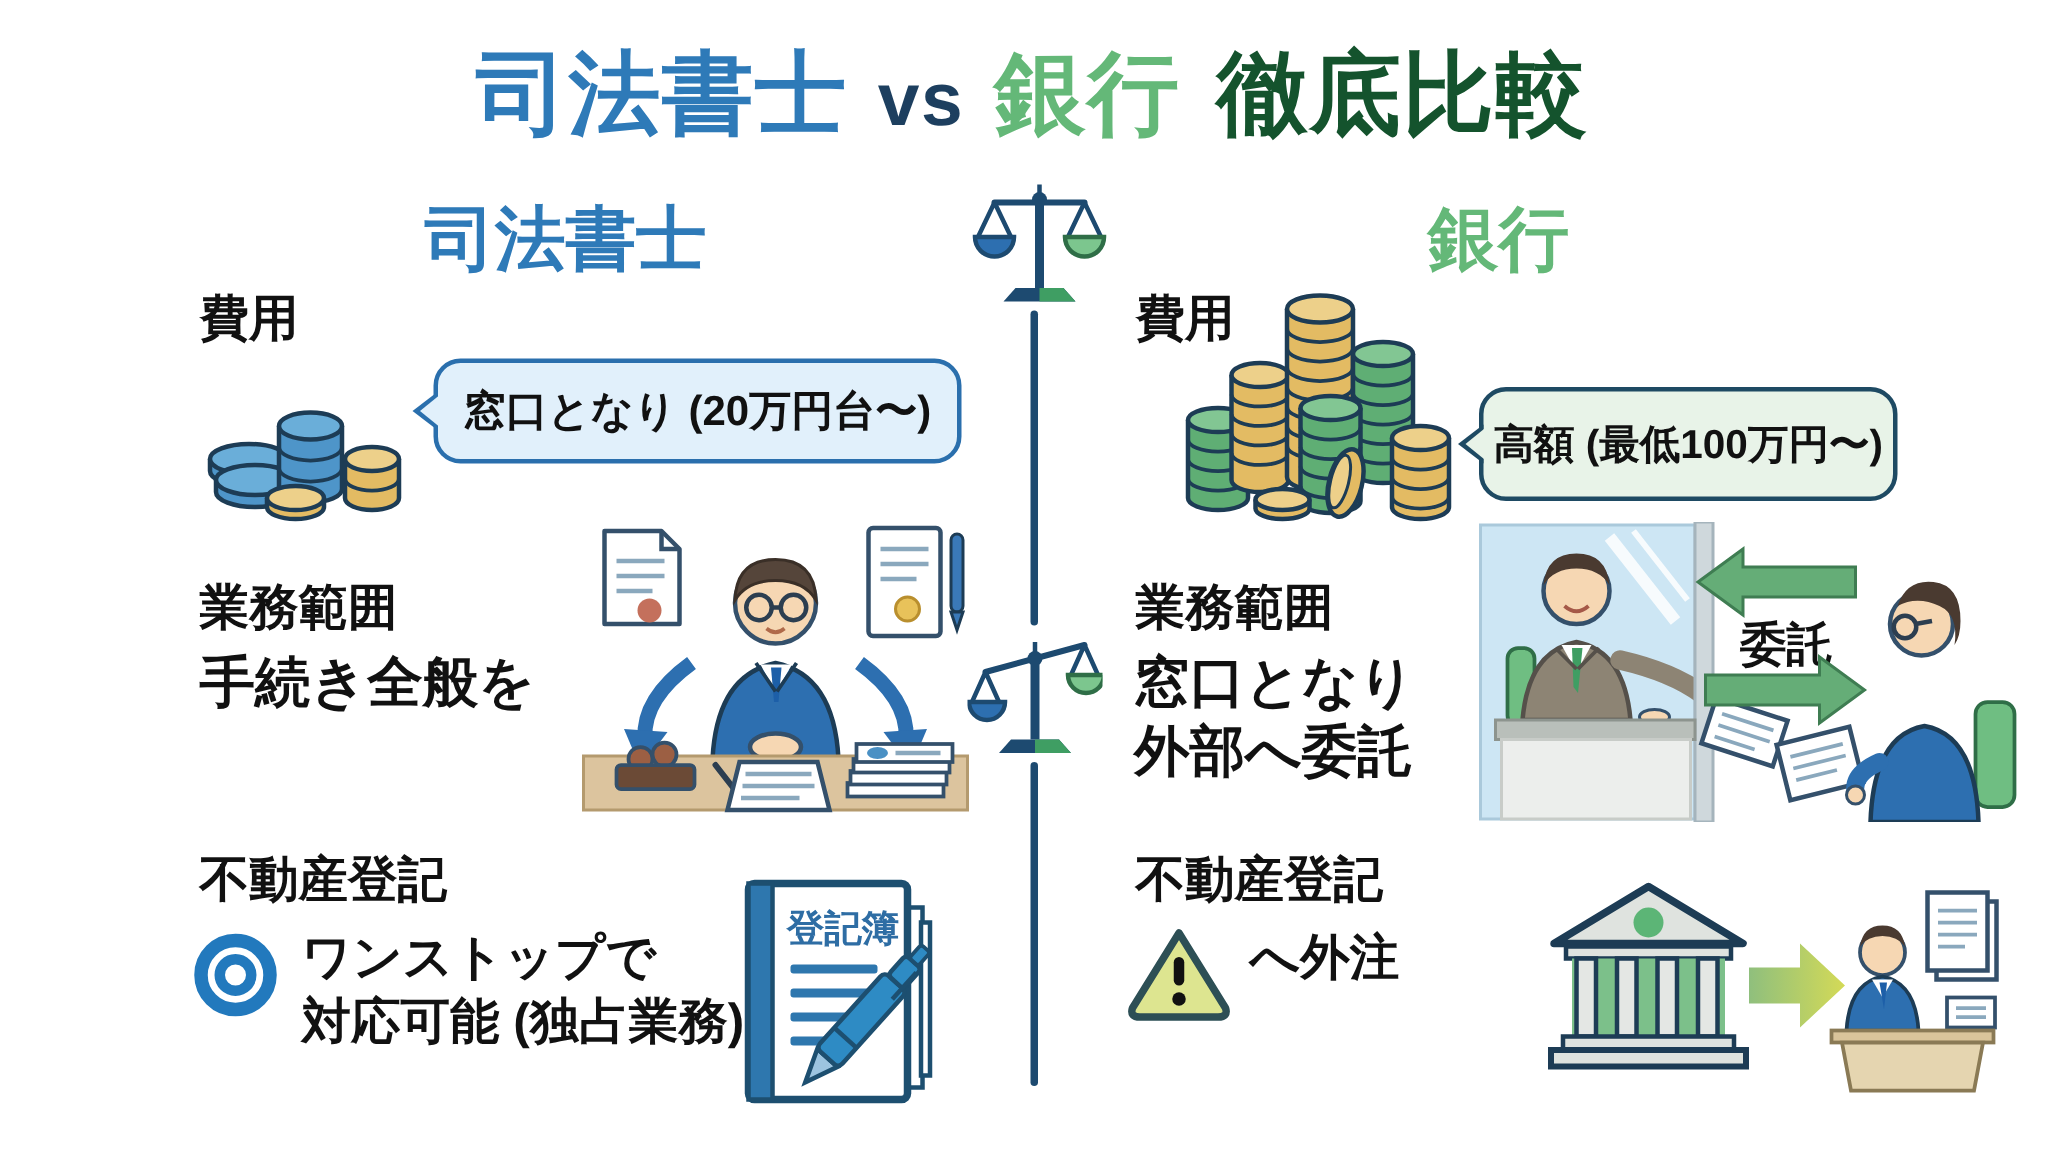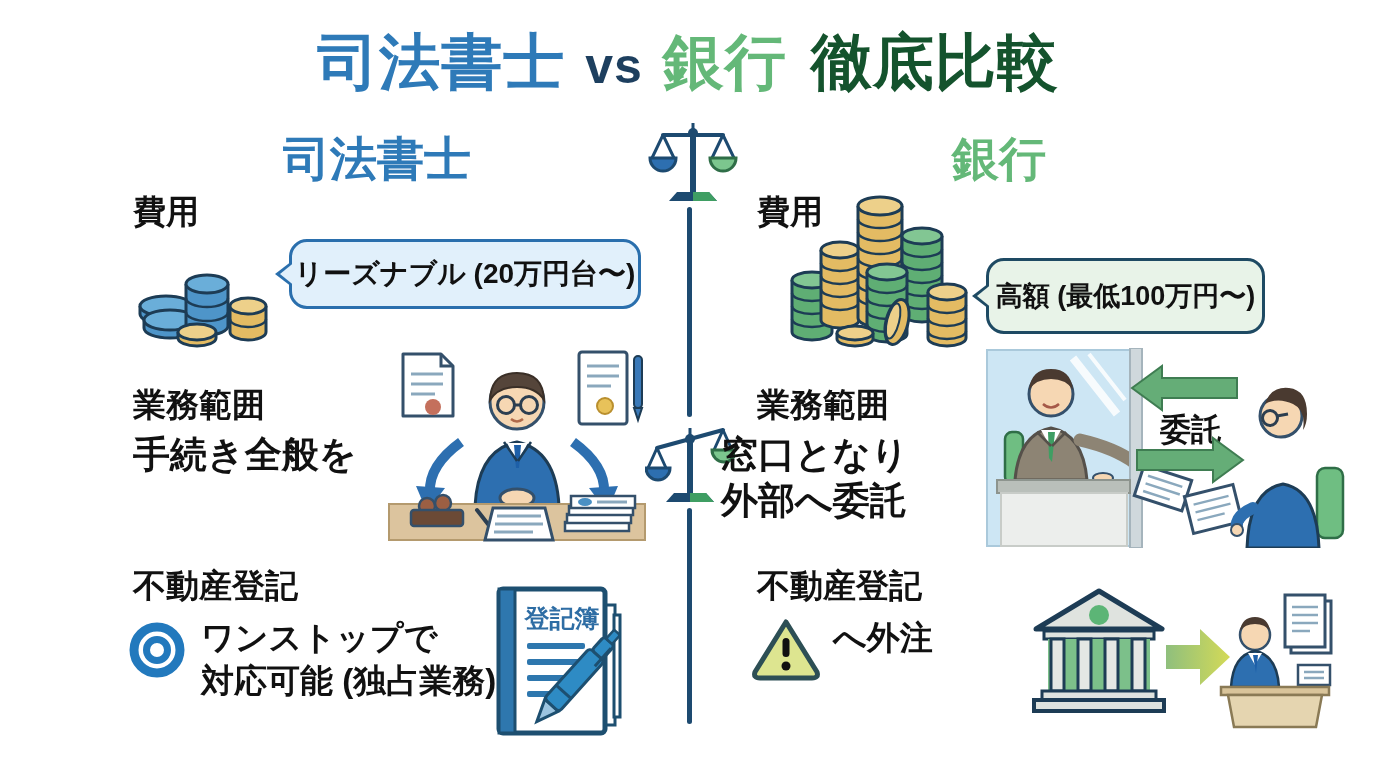--- a/index.html
+++ b/index.html
@@ -91,21 +91,21 @@
     <path d="M50 52 a21 9 0 0 0 42 0 M50 66 a21 9 0 0 0 42 0" fill="none" stroke="#1d3c55" stroke-width="2.5"></path>
     <ellipse cx="71" cy="38" rx="21" ry="9" fill="#6aaed9" stroke="#1d3c55" stroke-width="3"></ellipse>
     <path d="M94 60 v26 a18 8 0 0 0 36 0 v-26" fill="#e3bb63" stroke="#1d3c55" stroke-width="3"></path>
     <path d="M94 73 a18 8 0 0 0 36 0" fill="none" stroke="#1d3c55" stroke-width="2.5"></path>
     <ellipse cx="112" cy="60" rx="18" ry="8" fill="#edd08a" stroke="#1d3c55" stroke-width="3"></ellipse>
     <path d="M42 86 v6 a19 8 0 0 0 38 0 v-6" fill="#e3bb63" stroke="#1d3c55" stroke-width="3"></path>
     <ellipse cx="61" cy="86" rx="19" ry="8" fill="#edd08a" stroke="#1d3c55" stroke-width="3"></ellipse>
   </svg>
 
   <div id="bubble-left" class="abs bubble">
-    <span>リーズナブル (20万円台〜)</span>
+    <span>窓口となり (20万円台〜)</span>
   </div>
 
   <div class="abs sec-label" style="left:133px;top:383px;">業務範囲</div>
   <div class="abs big-text" style="left:133px;top:432px;">
     <div>手続き全般を</div>
   </div>
 
   <svg class="abs" style="left:383px;top:346px;" width="268" height="202" viewBox="0 0 268 202">
     <g>
       <path d="M20 8 h38 l12 12 v50 h-50 z" fill="#fff" stroke="#34506b" stroke-width="3" stroke-linejoin="round"></path>
@@ -227,21 +227,21 @@
       <ellipse cx="112" cy="130" rx="11" ry="23" fill="#e3bb63" stroke="#1d3c55" stroke-width="3"></ellipse>
       <ellipse cx="108" cy="130" rx="6" ry="18" fill="#edd08a" stroke="#1d3c55" stroke-width="2"></ellipse>
     </g>
   </svg>
 
   <div id="bubble-right" class="abs bubble">
     <span>高額 (最低100万円〜)</span>
   </div>
 
   <div class="abs sec-label" style="left:757px;top:383px;">業務範囲</div>
-  <div class="abs big-text" style="left:721px;top:432px;">
+  <div class="abs big-text" style="left:756px;top:432px;">
     <div>窓口となり</div>
     <div>外部へ委託</div>
   </div>
 
   <svg class="abs" style="left:985px;top:348px;" width="360" height="200" viewBox="0 0 360 200">
     <rect x="2" y="2" width="143" height="196" fill="#cde6f4" stroke="#aac9db" stroke-width="2"></rect>
     <line x1="88" y1="10" x2="132" y2="66" stroke="#ffffff" stroke-width="8" opacity="0.85"></line>
     <line x1="104" y1="6" x2="140" y2="52" stroke="#ffffff" stroke-width="4" opacity="0.85"></line>
     <rect x="20" y="84" width="18" height="52" rx="7" fill="#6fbe82" stroke="#2f6e47" stroke-width="2.5"></rect>
     <g>

